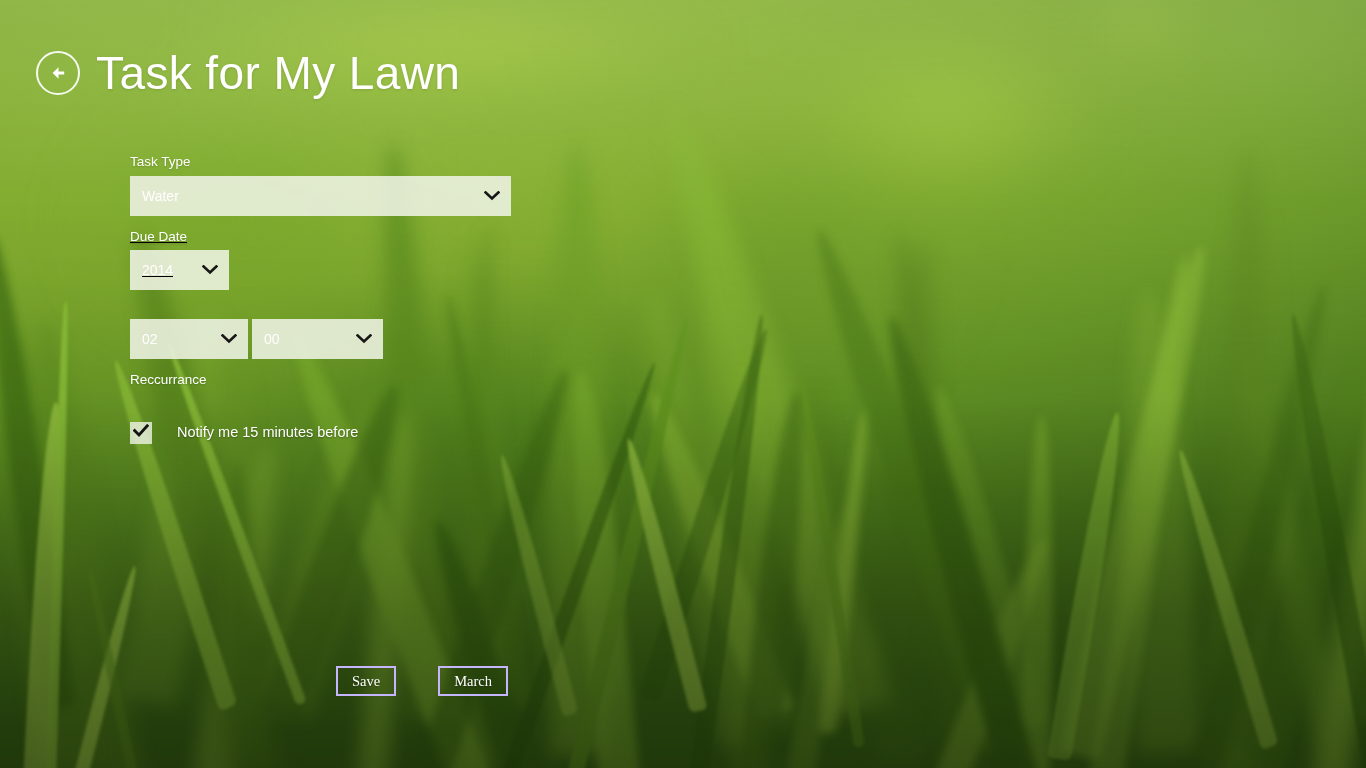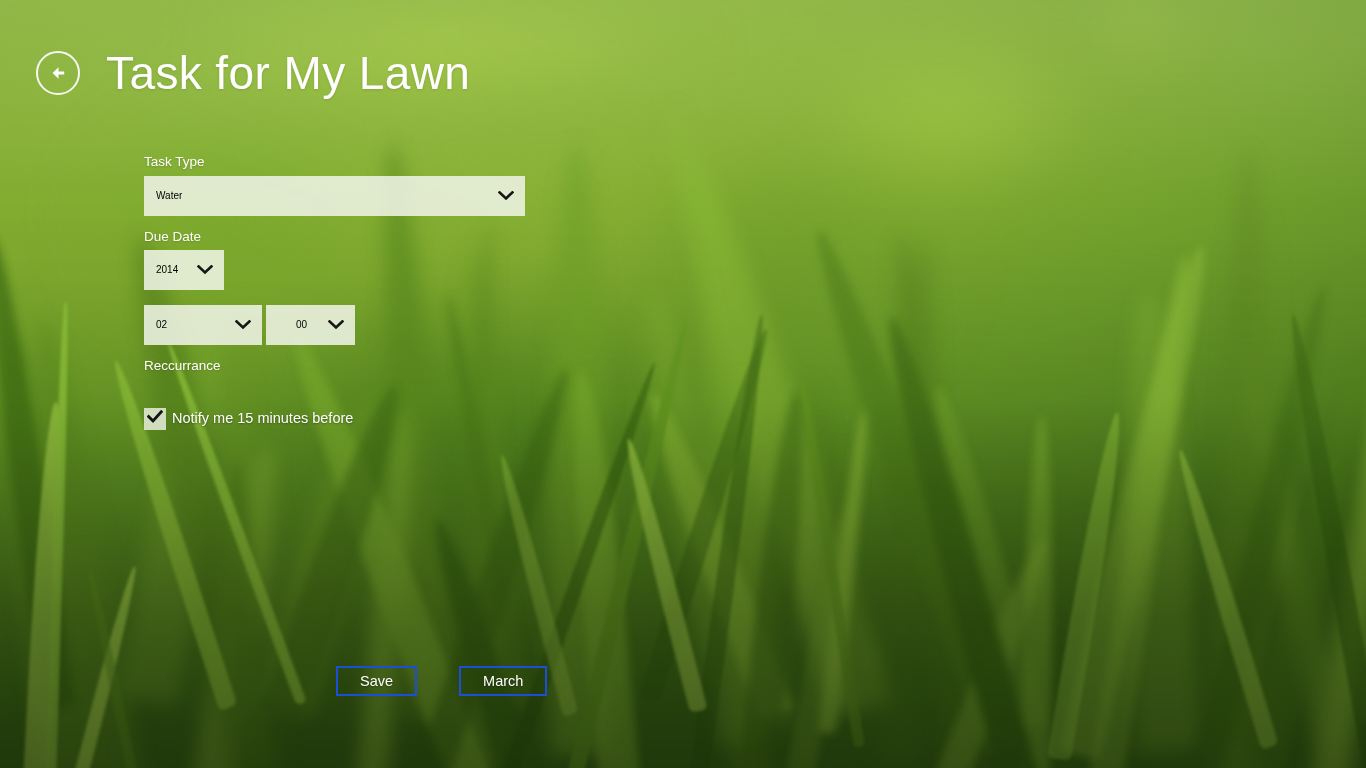--- a/index.html
+++ b/index.html
@@ -61,21 +61,21 @@
   .blades-mid   { filter: blur(4px);  opacity: .9; }
   .blades-front { filter: blur(1.6px); opacity: .95; }
 
   
   .header {
     position: absolute;
     left: 36px;
     top: 50px;
     display: flex;
     align-items: center;
-    gap: 26px;
+    gap: 16px;
   }
   .back-button {
     width: 44px; height: 44px;
     border-radius: 50%;
     border: 2px solid rgba(255,255,255,.92);
     display: flex; align-items: center; justify-content: center;
     cursor: pointer;
     flex: none;
   }
   .back-button svg { display: block; }
@@ -83,21 +83,21 @@
     color: #ffffff;
     font-size: 46px;
     font-weight: 300;
     letter-spacing: .4px;
     line-height: 1;
     white-space: nowrap;
     text-shadow: 0 1px 3px rgba(0,0,0,.12);
   }
 
   
-  .form { position: absolute; left: 144px; top: 155px; width: 420px; }
+  .form { position: absolute; left: 130px; top: 155px; width: 420px; }
 
   .field-label {
     color: #ffffff;
     font-size: 13.5px;
     font-weight: 400;
     line-height: 1;
     margin-bottom: 7px;
     text-shadow: 0 1px 2px rgba(0,0,0,.18);
   }
 
@@ -108,51 +108,51 @@
     height: 40px;
     background: rgba(238,242,228,.88);
     display: flex;
     align-items: center;
     padding: 0 30px 0 12px;
     cursor: pointer;
     border: none;
     font-family: inherit;
   }
   .select-value {
-    color: #000000;
-    font-size: 10px;
+    color: #ffffff;
+    font-size: 14px;
     font-weight: 400;
     line-height: 1;
     white-space: nowrap;
     overflow: hidden;
   }
   .chev {
     position: absolute;
     right: 11px;
     top: 50%;
     transform: translateY(-50%);
     display: block;
   }
 
   .w-full  { width: 381px; }
   .w-day   { width: 136px; }
   .w-month { width: 140px; }
-  .w-year  { width: 80px; }
+  .w-year  { width: 99px; }
   .w-hour  { width: 118px; }
-  .w-min   { width: 89px; justify-content: center; }
+  .w-min   { width: 131px; }
 
   .gap-a { margin-bottom: 14px; }
-  .gap-b { margin-bottom: 15px; }
+  .gap-b { margin-bottom: 29px; text-decoration: underline; }
   .gap-c { margin-bottom: 14px; }
 
   
   .check-row {
     display: flex;
     align-items: center;
-    gap: 6px;
+    gap: 25px;
     margin-top: 35px;
     cursor: pointer;
     width: fit-content;
   }
   .checkbox {
     width: 22px; height: 22px;
     background: rgba(236,241,226,.82);
     display: flex; align-items: center; justify-content: center;
     flex: none;
   }
@@ -168,27 +168,27 @@
   .actions {
     position: absolute;
     left: 336px;
     top: 666px;
     display: flex;
     gap: 42px;
   }
   .btn {
     min-width: 58px;
     height: 30px;
-    border: 2px solid #1d4ed8;
+    border: 2px solid #c4b5fd;
     background: transparent;
     color: #ffffff;
-    font-family: Liberation Sans, sans-serif;
+    font-family: Liberation Serif, serif;
     font-size: 14.5px;
     line-height: 1;
-    padding: 0 22px;
+    padding: 0 14px;
     cursor: pointer;
     display: flex;
     align-items: center;
     justify-content: center;
     text-shadow: 0 1px 2px rgba(0,0,0,.35);
   }
 </style>
 </head>
 <body>
 

